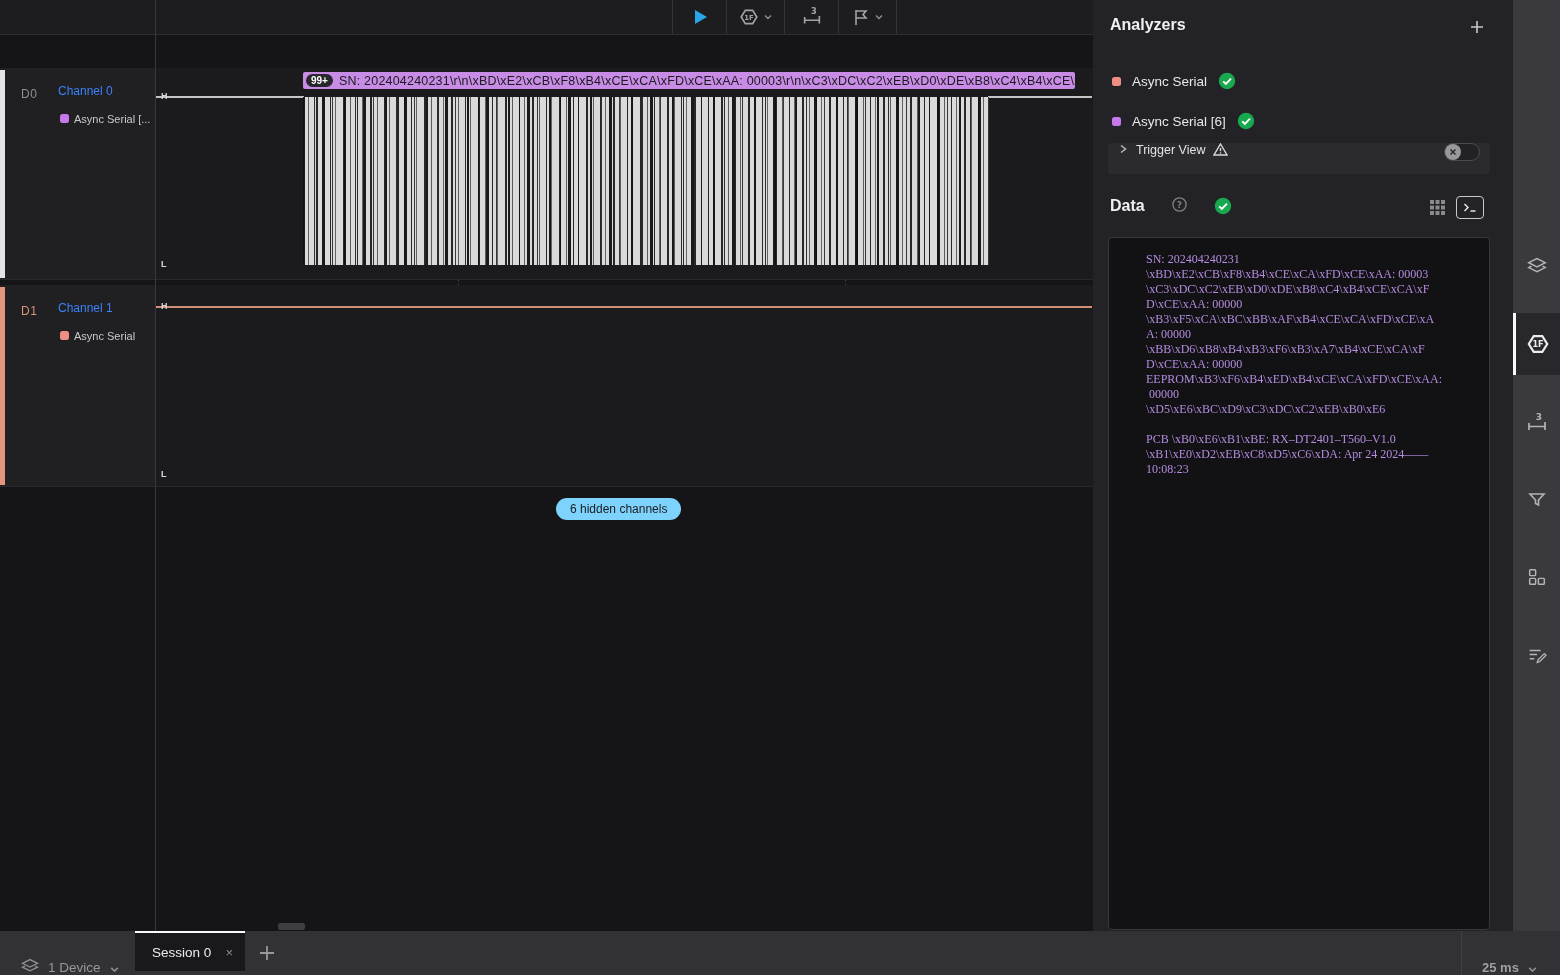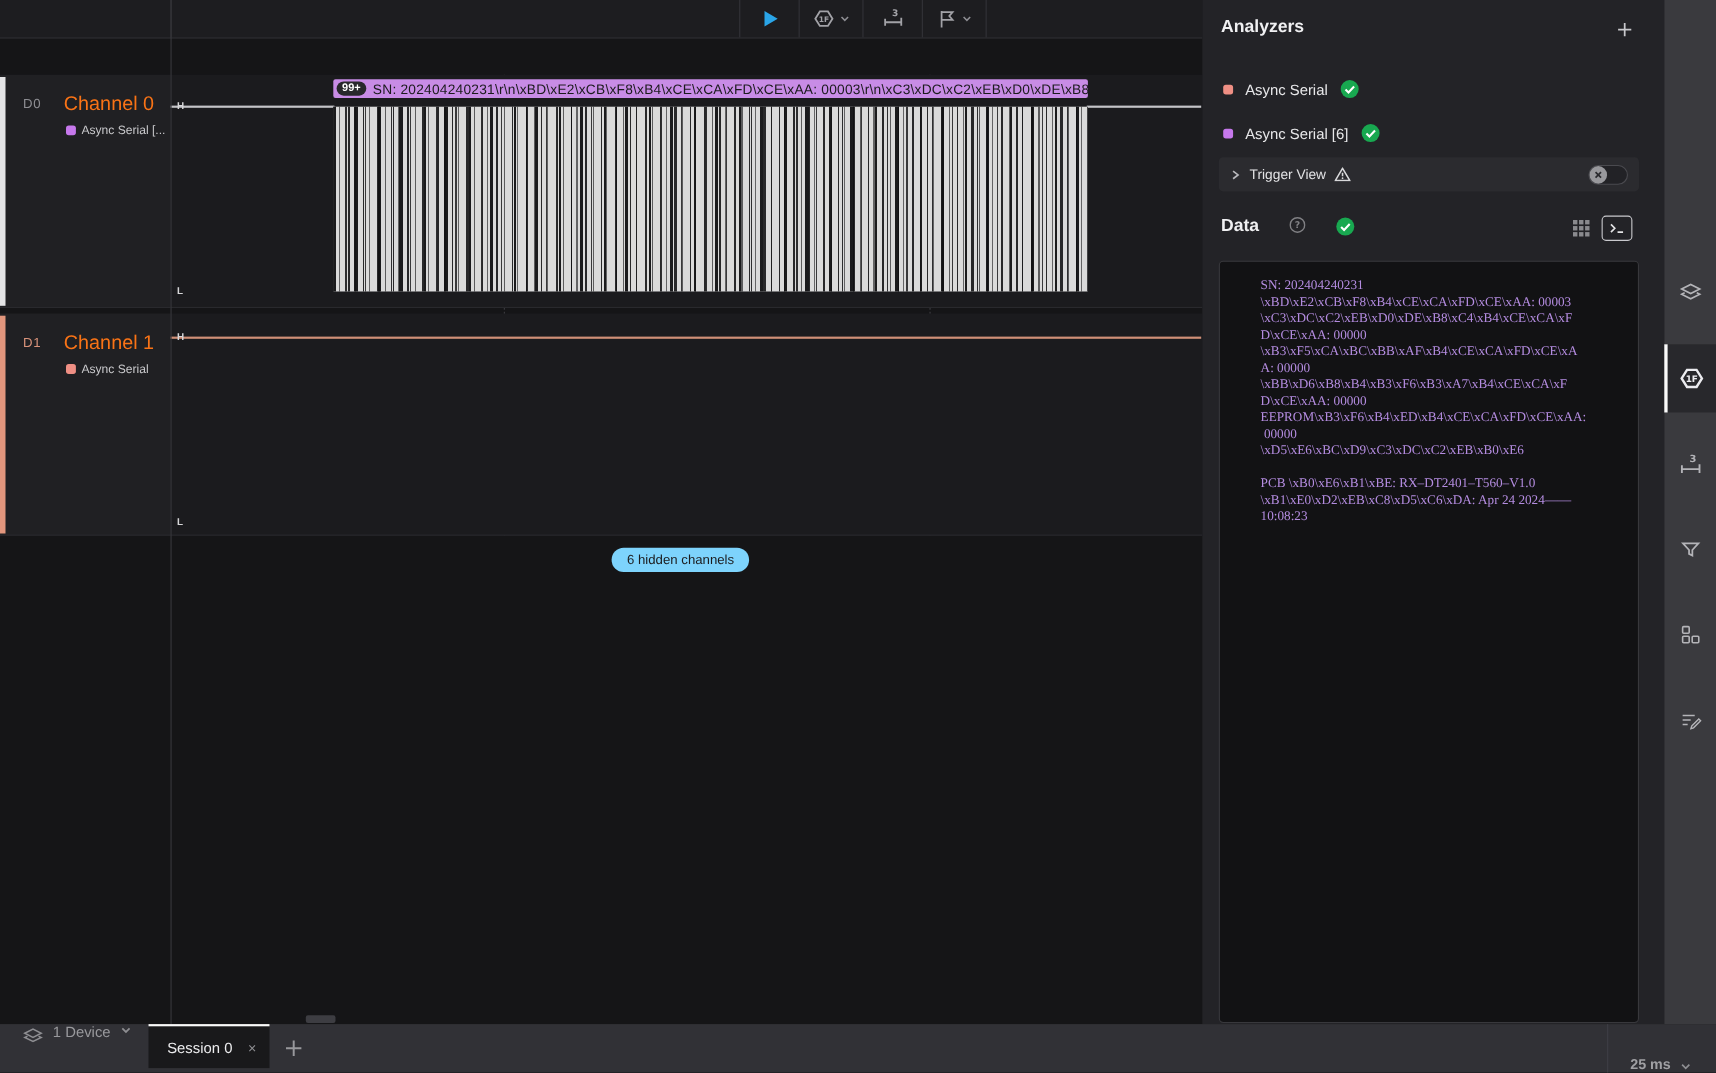--- a/index.html
+++ b/index.html
@@ -23,28 +23,28 @@
   .ruler-label { position:absolute; top:14px; font-size:11px; font-weight:bold; color:#bdbdc1; }
   .ruler-tick { position:absolute; bottom:0; width:1px; height:8px; background:#67676c; }
 
   .gridline { position:absolute; top:68px; height:419px; width:0;
     border-left:1px dashed #3c3c41; }
 
   .wave-row { position:absolute; left:155px; width:938px; background:#1b1b1e; border-bottom:1px solid #29292d; }
   .label-row { position:absolute; left:0; width:155px; background:#202023; border-bottom:1px solid #29292d; }
   .chan-strip { position:absolute; left:0; top:2px; width:5px; }
   .chan-id { position:absolute; left:21px; top:19px; font-size:12px; letter-spacing:.5px; }
-  .chan-name { position:absolute; left:58px; top:16px; font-size:18px; color:#f97316; }
+  .chan-name { position:absolute; left:58px; top:16px; font-size:12px; color:#3b82f6; }
   .chan-analyzer { position:absolute; left:74px; top:45px; font-size:11px; color:#c9c9cc; white-space:nowrap;
     overflow:hidden; max-width:78px; }
   .chan-dot { position:absolute; left:60px; top:46px; width:9px; height:9px; border-radius:2.5px; }
   .hl-label { position:absolute; font-size:9px; font-weight:bold; color:#d6d6d8; }
   .sig-line { position:absolute; height:2px; }
 
-  #annot-bar { position:absolute; left:303px; top:72px; width:686px; height:17px; background:#c88ce6;
+  #annot-bar { position:absolute; left:303px; top:72px; width:772px; height:17px; background:#c88ce6;
     border-radius:2px; display:flex; align-items:center; gap:6px; padding-left:3px; overflow:hidden; }
   #annot-badge { background:#28282c; color:#fff; font-size:10px; font-weight:bold; border-radius:8px;
     padding:1px 5px; line-height:11px; flex:0 0 auto; }
   #annot-text { font-size:12.5px; letter-spacing:.2px; color:#1b1b1d; white-space:nowrap; }
 
   #burst { position:absolute; left:303px; top:97px; width:686px; height:168px; background-color:#dadada;
     background-image:
       repeating-linear-gradient(90deg, rgba(16,16,18,.95) 0 2px, transparent 2px 11px,
         rgba(16,16,18,.85) 11px 12px, transparent 12px 19px, rgba(16,16,18,.95) 19px 22px,
         transparent 22px 29px, rgba(16,16,18,.8) 29px 30px, transparent 30px 41px),
@@ -60,21 +60,21 @@
   #panel-divider { position:absolute; left:155px; top:0; width:1px; height:931px; background:#38383c; }
 
   
   #right-panel { position:absolute; left:1093px; top:0; width:420px; height:931px; background:#232327; }
   #analyzers-title { position:absolute; left:17px; top:16px; font-size:16px; font-weight:600; color:#f0f0f2; }
   .panel-plus { position:absolute; left:375px; top:18px; width:18px; height:18px; cursor:pointer; }
   .alz-row { position:absolute; left:19px; display:flex; align-items:center; gap:11px; height:20px; cursor:pointer; }
   .alz-dot { width:9px; height:9px; border-radius:2.5px; }
   .alz-label { font-size:13.5px; color:#e7e7e9; }
   #trigger-box { position:absolute; left:15px; top:143px; width:382px; height:31px; background:#2b2b2f;
-    border-radius:4px; display:flex; align-items:center; padding:0 10px; gap:8px; cursor:pointer; }
+    border-radius:4px; display:flex; align-items:flex-start; padding:0 10px; gap:8px; cursor:pointer; }
   #trigger-label { font-size:12.5px; font-weight:500; color:#e2e2e4; }
   .toggle-off { margin-left:auto; width:36px; height:18px; border-radius:9px; background:#222226;
     border:1px solid #4a4a4f; position:relative; cursor:pointer; }
   .toggle-off .knob { position:absolute; left:0; top:0; width:16px; height:16px; border-radius:50%;
     background:#98989c; display:flex; align-items:center; justify-content:center; }
   #data-header { position:absolute; left:17px; top:197px; display:flex; align-items:flex-start; gap:27px; }
   #data-title { font-size:16px; font-weight:600; color:#f0f0f2; }
   #data-icons { position:absolute; left:336px; top:196px; display:flex; align-items:center; gap:10px; }
   #terminal-btn { width:28px; height:23px; border:1.5px solid #c9c9cd; border-radius:4px;
     display:flex; align-items:center; justify-content:center; cursor:pointer; background:transparent; }
@@ -84,21 +84,21 @@
     line-height:15px; color:#b48ce0; white-space:pre-wrap; word-break:break-all; width:358px;margin-left:25px; }
 
   
   #side-rail { position:absolute; left:1513px; top:0; width:47px; height:931px; background:#3a3a3e; }
   .rail-item { position:absolute; left:0; width:47px; height:62px; display:flex; align-items:center;
     justify-content:center; cursor:pointer; }
   .rail-item.active { background:#28282c; border-left:3px solid #fafafa; }
 
   
   #bottom-bar { position:absolute; left:0; top:931px; width:1560px; height:44px; background:#313136; }
-  #device-group { position:absolute; left:20px; top:0; height:44px; display:flex; align-items:flex-start;
+  #device-group { position:absolute; left:20px; top:0; height:44px; display:flex; align-items:flex-end;
     gap:8px; cursor:pointer; }
   #device-label { font-size:13.5px; color:#98989c; }
   #session-tab { position:absolute; left:135px; top:0; width:110px; height:40px; background:#19191b;
     border-top:2px solid #fafafa; display:flex; align-items:center; padding:0 12px 0 17px; gap:10px; cursor:pointer; }
   #session-tab-label { font-size:13.5px; color:#ececee; }
   #tab-close { font-size:13px; color:#8e8e92; margin-left:auto; cursor:pointer; }
   #new-tab-btn { position:absolute; left:255px; top:10px; width:24px; height:24px; cursor:pointer; }
   #bb-divider { position:absolute; left:1461px; top:0; width:1px; height:44px; background:#3f3f45; }
   #timescale { position:absolute; left:1482px; top:0; height:44px; display:flex; align-items:flex-end;
     gap:8px; cursor:pointer;font-weight:bold; }

